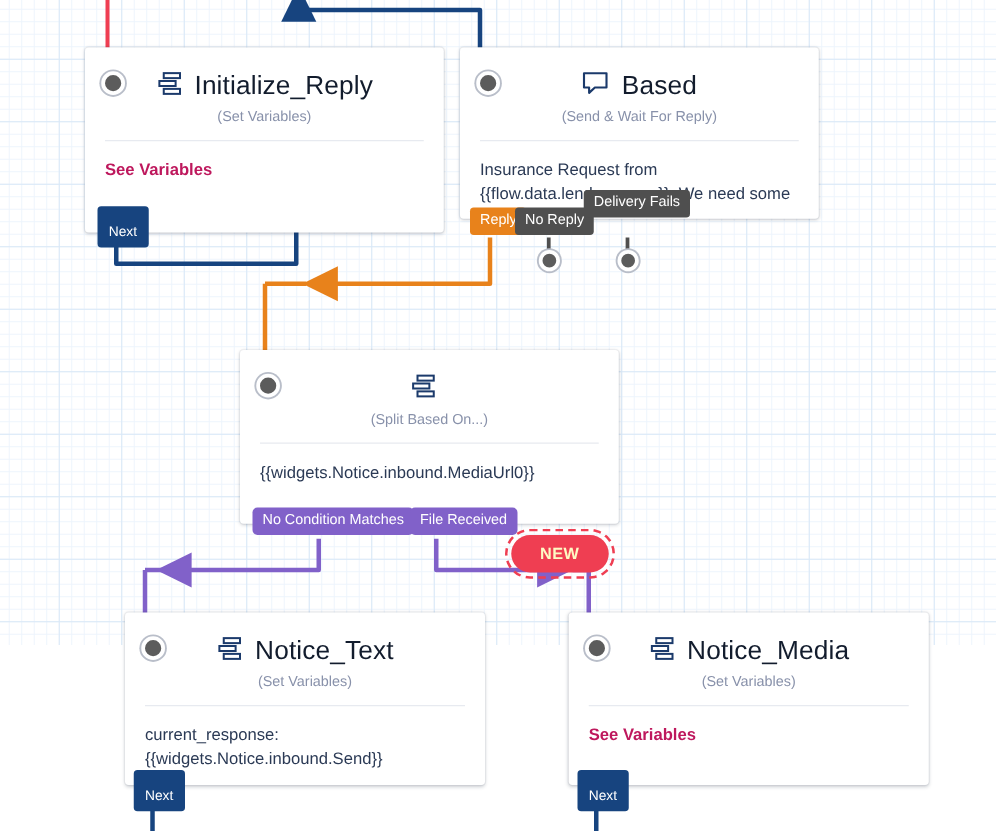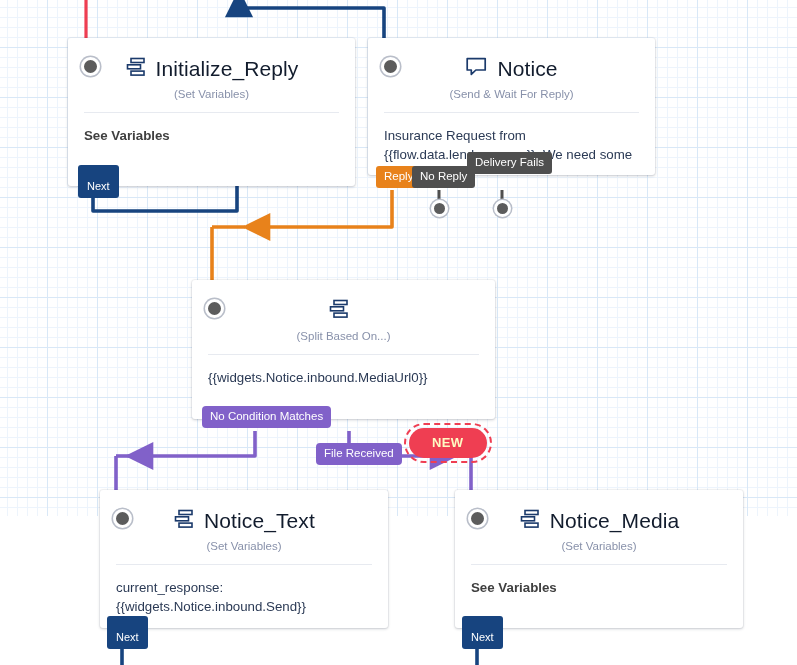--- a/index.html
+++ b/index.html
@@ -49,21 +49,21 @@
     padding-bottom: 12px;
   }
   .divider { height:1px; background:#e7eaf0; margin:0 16px; }
   .card-body {
     padding: 13px 16px 14px 16px;
     font-size: 13.3px;
     line-height: 1.45;
     color: #2b3a55;
     word-break: break-word;
   }
-  .card-body.link { color:#404040; font-weight:bold; }
+  .card-body.link { color:#be185d; font-weight:bold; }
 
   
   .in-dot {
     position: absolute;
     width: 19px; height: 19px;
     border-radius: 50%;
     background: #5c5c5c;
     border: 3px solid #ffffff;
     box-shadow: 0 0 0 1.5px #b9bec9;
     left: 13px; top: 19px;
@@ -171,21 +171,21 @@
   <div class="pill navy" style="left:78px; top:165px;">Next</div>
 
   <div class="card" style="left:368px; top:38px; width:287px; height:137px;">
     <span class="in-dot"></span>
     <div class="card-head">
       <span class="wicon">
         <svg width="23" height="22" viewBox="0 0 23 22">
           <path d="M2.2,2.6 h18 v11.4 h-9.3 l-4.6,4.3 v-4.3 h-4.1 z" fill="none" stroke="#1b3a6b" stroke-width="1.7" stroke-linejoin="round"></path>
         </svg>
       </span>
-      <span class="card-title">Notice</span>
+      <span class="card-title">Based</span>
     </div>
     <div class="card-sub">(Send &amp; Wait For Reply)</div>
     <div class="divider"></div>
     <div class="card-body">Insurance Request from {{flow.data.lender_name}}: We need some</div>
   </div>
   <div class="pill orange" style="left:376px; top:166px;">Reply</div>
   <div class="pill gray" style="left:412px; top:166px;">No Reply</div>
   <div class="pill gray" style="left:467px; top:152px;">Delivery Fails</div>
   <span class="out-dot" style="left:431px; top:200px;"></span>
   <span class="out-dot" style="left:494px; top:200px;"></span>
@@ -199,21 +199,21 @@
           <rect x="2.5" y="8.8" width="13" height="4" fill="none" stroke="#1b3a6b" stroke-width="1.6"></rect>
           <rect x="6" y="15.1" width="13" height="4" fill="none" stroke="#1b3a6b" stroke-width="1.6"></rect>
         </svg>
       </span>
     </div>
     <div class="card-sub">(Split Based On...)</div>
     <div class="divider"></div>
     <div class="card-body">{{widgets.Notice.inbound.MediaUrl0}}</div>
   </div>
   <div class="pill purple" style="left:202px; top:406px;">No Condition Matches</div>
-  <div class="pill purple" style="left:316px; top:406px;margin-top:37px;">File Received</div>
+  <div class="pill purple" style="left:328px; top:406px;">File Received</div>
   <div class="new-badge" style="left:409px; top:403px;">NEW</div>
 
   <div class="card" style="left:100px; top:490px; width:288px; height:138px;">
     <span class="in-dot"></span>
     <div class="card-head">
       <span class="wicon">
         <svg width="22" height="22" viewBox="0 0 22 22">
           <rect x="6" y="2.5" width="13" height="4" fill="none" stroke="#1b3a6b" stroke-width="1.6"></rect>
           <rect x="2.5" y="8.8" width="13" height="4" fill="none" stroke="#1b3a6b" stroke-width="1.6"></rect>
           <rect x="6" y="15.1" width="13" height="4" fill="none" stroke="#1b3a6b" stroke-width="1.6"></rect>

